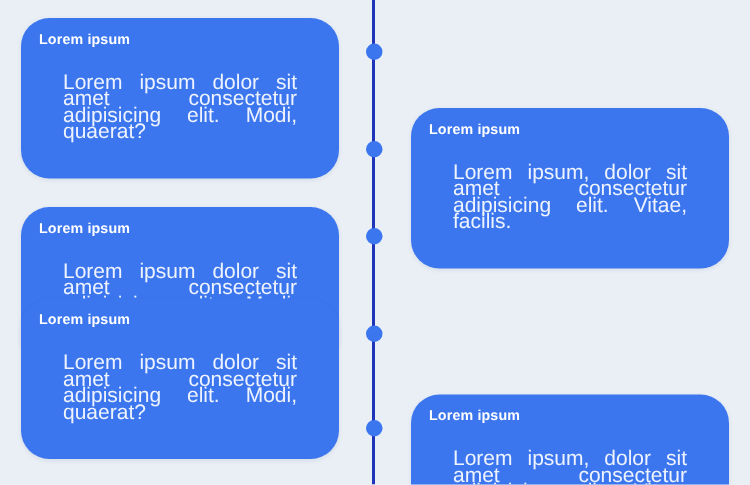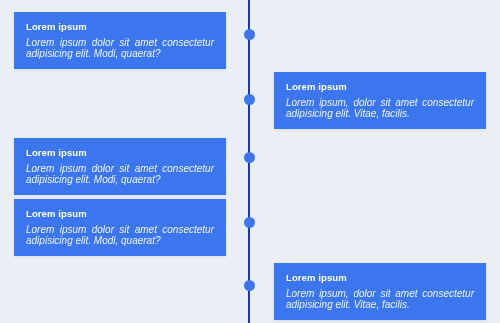--- a/index.html
+++ b/index.html
@@ -32,21 +32,21 @@
     left: 244px;
     width: 11px;
     height: 11px;
     border-radius: 50%;
     background: #3b76ef;
   }
   .card {
     position: absolute;
     box-sizing: border-box;
     background: #3b76ef;
-    border-radius: 0;
+    border-radius: 19px;
     padding: 9px 12px 10px 12px;
     box-shadow: 0 1px 3px rgba(40, 70, 140, 0.10);
   }
   .card.left {
     left: 14px;
     width: 212px;
   }
   .card.right {
     left: 274px;
     width: 212px;
@@ -54,26 +54,25 @@
   .card-title {
     color: #ffffff;
     font-size: 9.5px;
     font-weight: bold;
     line-height: 12px;
     margin: 0 0 4px 0;
     letter-spacing: 0.1px;
   }
   .card-text {
     color: #eef3fe;
-    font-size: 10px;
+    font-size: 14px;
     line-height: 11px;
-    margin: 0;
+    margin: 16px;
     text-align: justify;
     text-justify: inter-word;
-    font-style: italic;
   }
 </style>
 </head>
 <body>
 
 <div class="timeline">
 
   <div class="timeline-axis"></div>
 
   <div class="timeline-dot" style="top:29px"></div>

